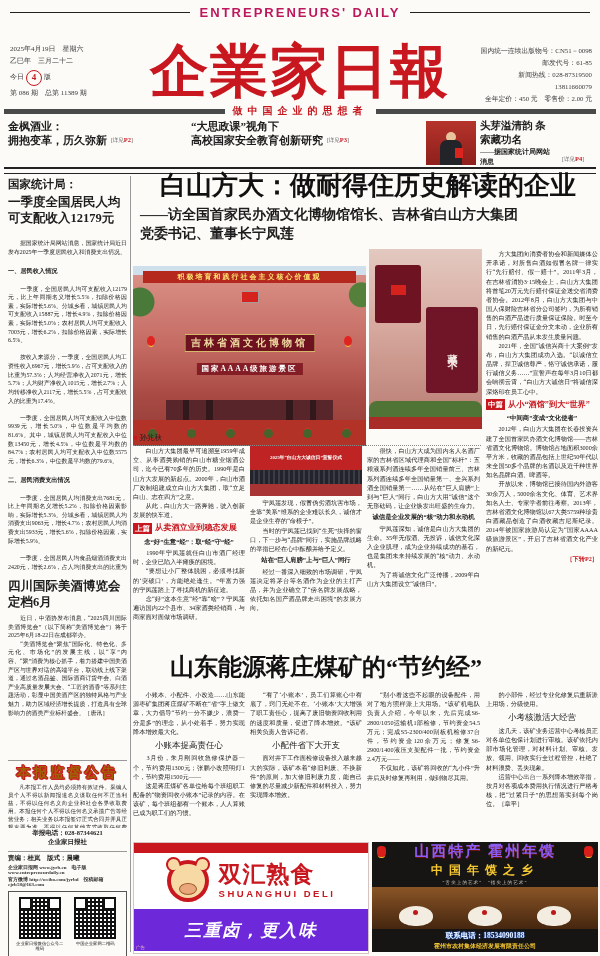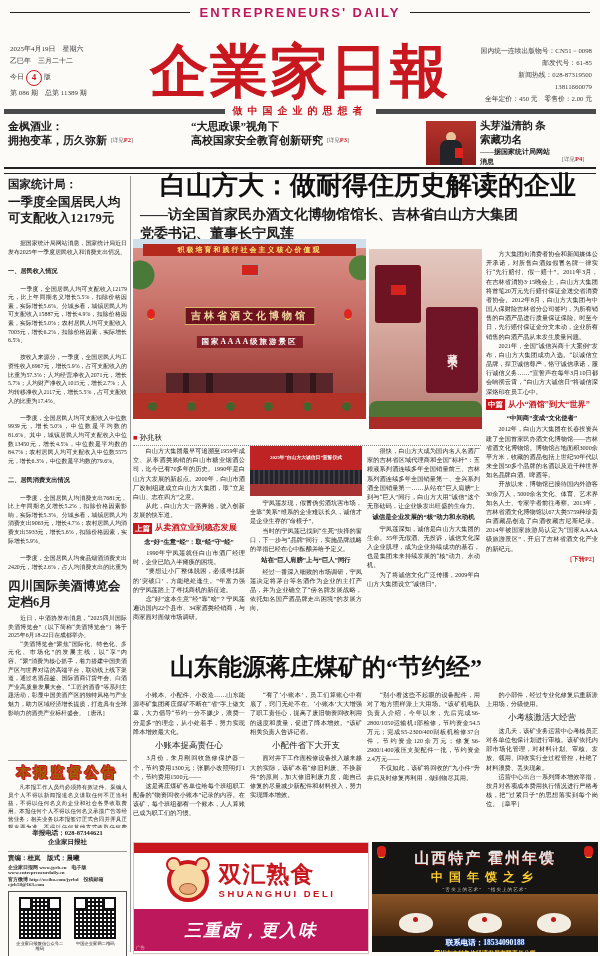--- a/index.html
+++ b/index.html
@@ -68,21 +68,21 @@
       repeating-linear-gradient(90deg,#111 0 2px,#fff 2px 4px)}
   .qr::before,.qr::after{content:"";position:absolute;width:9px;height:9px;border:2px solid #111;background:#fff;top:0}
   .qr::before{left:0}
   .qr::after{right:0}
   .qrcap{font-size:4.3px;margin-top:2px;color:#222}
 
   
   .headline{position:absolute;left:138px;top:172px;width:460px;margin:0;text-align:center;
             font-size:26px;line-height:1.1;font-weight:900;color:#111}
   .subhead{position:absolute;left:140px;top:206px;width:456px;font-size:14px;font-weight:900;line-height:1.35}
-  .photo1{position:absolute;left:133px;top:239px;width:233px;height:180px;overflow:hidden;
+  .photo1{position:absolute;left:133px;top:266px;width:233px;height:180px;overflow:hidden;
     background:
       radial-gradient(circle at 3% 20%,#4a7a3a 0 14px,transparent 15px),
       radial-gradient(circle at 98% 16%,#55803c 0 12px,transparent 13px),
       linear-gradient(180deg,#cfe0ec 0,#cfe0ec 5%,#d98f85 5%,#c46a62 45%,#a94a44 72%,#8f3a36 100%)}
   .p1-banner{position:absolute;top:5px;left:10px;right:10px;background:#b5281e;color:#ffe36e;
              font-size:7px;font-weight:bold;letter-spacing:2px;text-align:center;padding:1px 0}
   .p1-flag{position:absolute;top:26px;left:50%;transform:translateX(-50%);width:16px;height:10px;background:#d6221c;box-shadow:0 0 0 1px #a99}
   .p1-sign1{position:absolute;top:38%;left:50%;transform:translateX(-50%);background:#6f1220;color:#f0d9a0;
             font-size:10px;font-weight:bold;letter-spacing:3px;padding:1px 6px;border:1px solid #d8b86a;white-space:nowrap}
   .p1-sign2{position:absolute;top:54%;left:50%;transform:translateX(-50%);background:rgba(125,22,32,.88);color:#fff;
@@ -135,25 +135,25 @@
   .sh-mid{height:56px;display:flex;align-items:center;justify-content:center;gap:10px;background:#fff}
   .pig{width:42px;height:42px;border-radius:50%;background:#c8171e;position:relative;flex:none}
   .pig-face{position:absolute;inset:4px;background:#f6d9a4;border-radius:50%}
   .pig-ear{position:absolute;width:11px;height:11px;background:#f6d9a4;border:2px solid #c8171e;top:-3px}
   .pig-ear.l{left:-1px;border-radius:50% 50% 0 50%;transform:rotate(-18deg)}
   .pig-ear.r{right:-1px;border-radius:50% 50% 50% 0;transform:rotate(18deg)}
   .pig-snout{position:absolute;left:50%;top:55%;transform:translateX(-50%);width:16px;height:10px;
              background:#e8a87c;border:1px solid #a05a2a;border-radius:50%}
   .sh-cn{font-size:23px;font-weight:900;color:#c8171e;letter-spacing:1px;line-height:1}
   .sh-en{font-family:"Liberation Sans",sans-serif;font-size:9.5px;font-weight:bold;color:#c8171e;letter-spacing:2.5px;margin-top:2px}
-  .sh-bot{height:42px;background:#be185d;display:flex;align-items:center;justify-content:center;position:relative}
+  .sh-bot{height:42px;background:#6d28d9;display:flex;align-items:center;justify-content:center;position:relative}
   .sh-slogan{color:#fff;font-size:17px;font-weight:900;font-style:italic;letter-spacing:2px}
   .ad-label{position:absolute;left:2px;bottom:1px;font-size:4.5px;color:#e9b9b5}
   .ad-hz{position:absolute;left:372px;top:842px;width:226px;height:110px;background:#171513;overflow:hidden;text-align:center}
-  .hz1{margin-top:7px;font-size:15px;font-weight:900;color:#e5e5e5;letter-spacing:2px;text-shadow:0.5px 0.5px 0 #6e1208}
+  .hz1{font-size:15px;font-weight:900;color:#8b5cf6;letter-spacing:2px;text-shadow:0.5px 0.5px 0 #6e1208}
   .hz2{font-size:12px;font-weight:900;color:#f5c832;letter-spacing:6px;margin-top:1px}
   .hzq{font-size:4.6px;color:#cfcac2;letter-spacing:1px;margin-top:1px}
   .hz-photo{margin-top:2px;height:42px;background:linear-gradient(180deg,#8a5526,#45260f);
             display:flex;align-items:flex-end;justify-content:space-around;padding:0 10px}
   .bun{width:34px;height:20px;background:#f3ece0;border-radius:50% 50% 45% 45%;position:relative;margin-bottom:3px}
   .bun::after{content:"";position:absolute;width:5px;height:5px;background:#c01818;border-radius:50%;top:4px;left:14px}
   .hz-phone{font-size:7.5px;font-weight:900;color:#eaf2ff;text-shadow:0 0 1.5px #1450c8,0 0 1.5px #1450c8;margin-top:2px}
   .hz-co{font-size:6px;font-weight:bold;color:#f5c832;margin-top:1px}
   .lan{position:absolute;top:4px;width:9px;height:11px;background:#d81f1a;border-radius:4px;box-shadow:0 2px 0 -1px #f5c832}
 </style>

